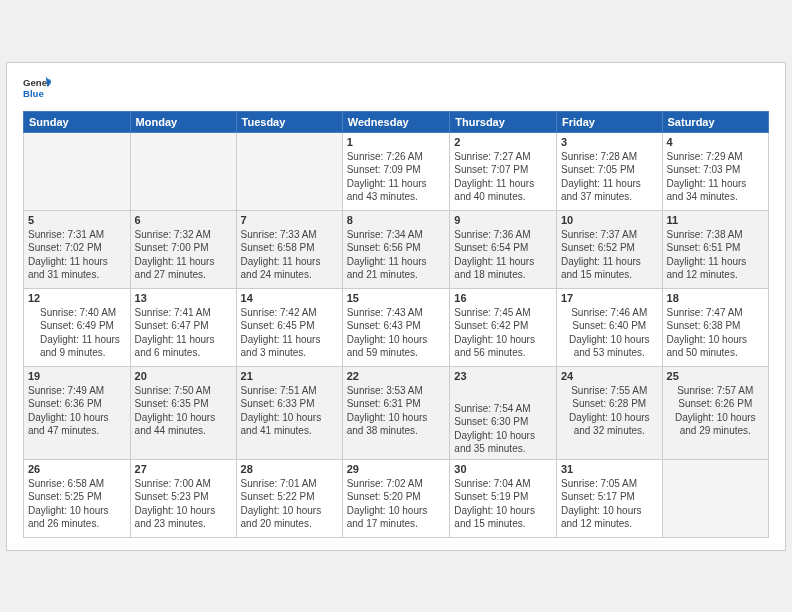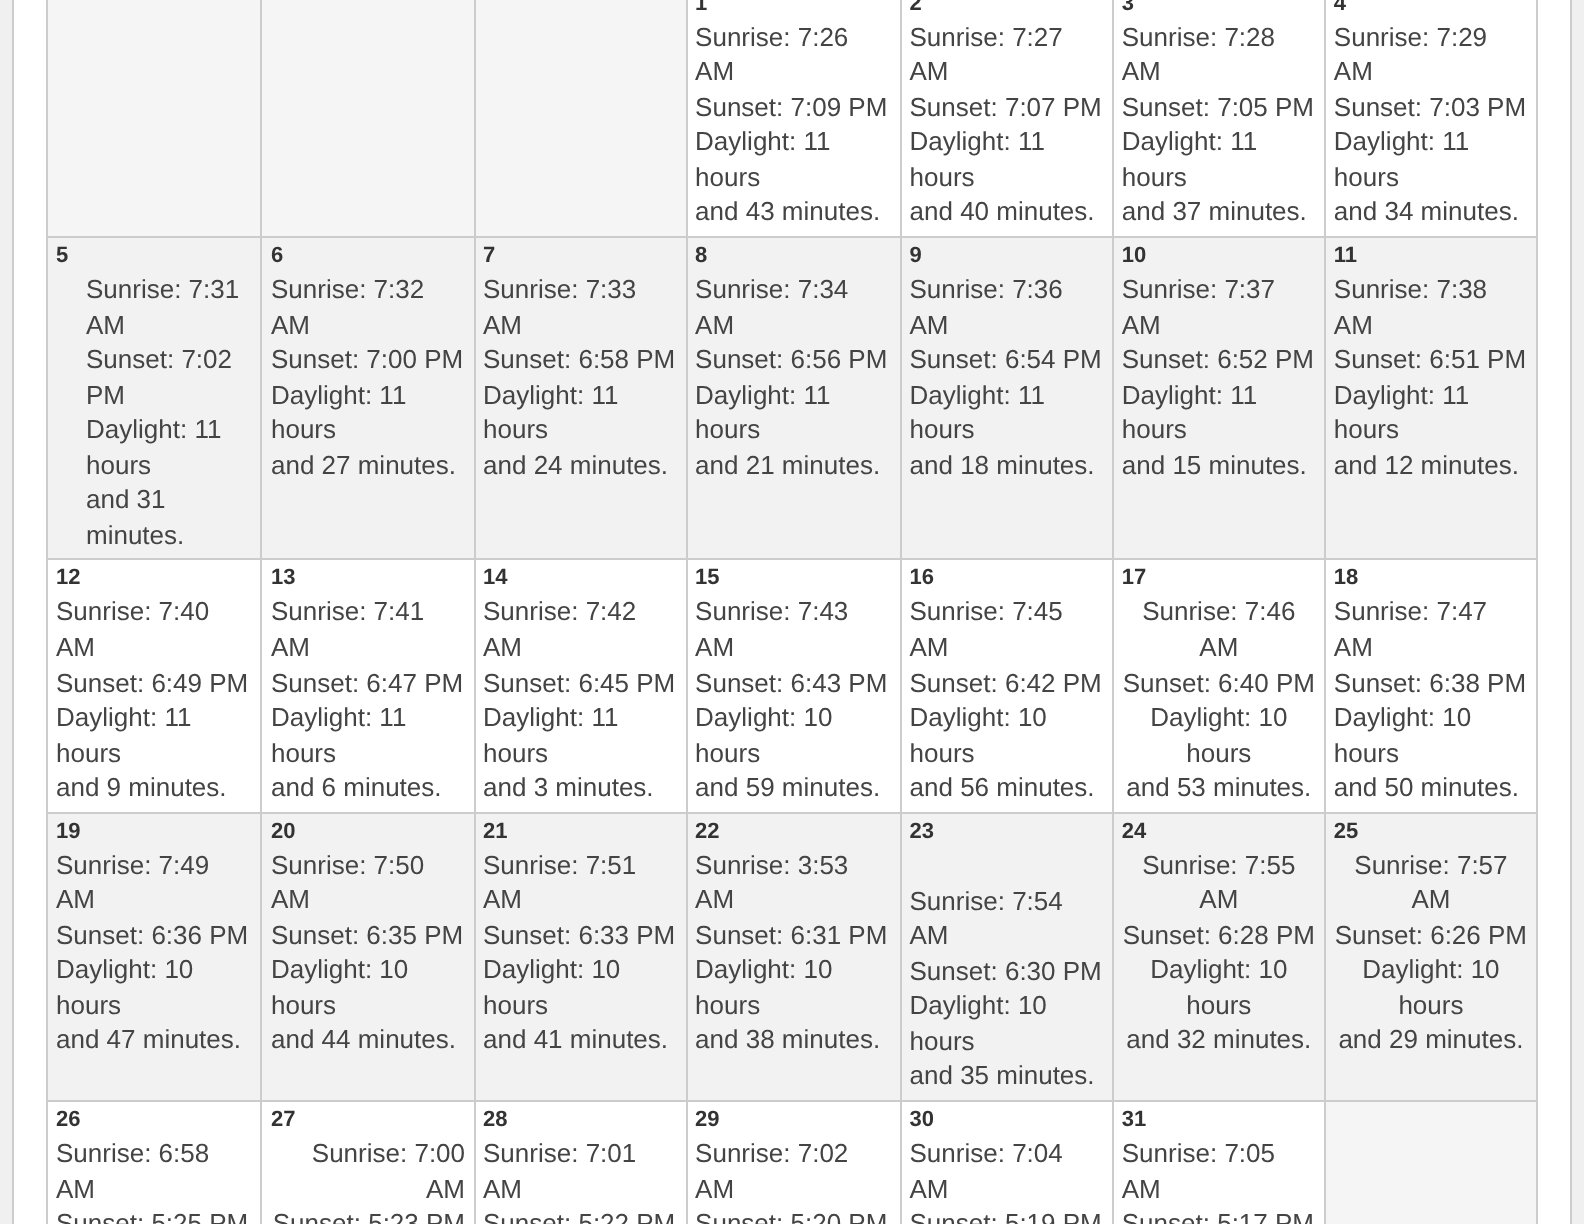--- a/index.html
+++ b/index.html
@@ -75,21 +75,21 @@
       background: #f5f5f5;
     }
     .day-number {
       font-size: 11px;
       font-weight: bold;
       color: #333;
       display: block;
       margin-bottom: 2px;
     }
     .day-info {
-      font-size: 13px;
+      font-size: 10px;
       color: #444;
       line-height: 1.35;
     }
     .row-shaded td {
       background: #f2f2f2;
     }
   </style>
 </head>
 <body>
 
@@ -151,21 +151,21 @@
             <span class="day-number">4</span>
             <div class="day-info" style="white-space: pre-line;">Sunrise: 7:29 AM
 Sunset: 7:03 PM
 Daylight: 11 hours
 and 34 minutes.</div>
           </td>
         </tr>
         <tr class="row-shaded">
           <td>
             <span class="day-number">5</span>
-            <div class="day-info" style="white-space: pre-line; margin-left: 15px;">Sunrise: 7:31 AM
+            <div class="day-info" style="white-space: pre-line;">Sunrise: 7:31 AM
 Sunset: 7:02 PM
 Daylight: 11 hours
 and 31 minutes.</div>
           </td>
           <td>
             <span class="day-number">6</span>
             <div class="day-info" style="white-space: pre-line;">Sunrise: 7:32 AM
 Sunset: 7:00 PM
 Daylight: 11 hours
 and 27 minutes.</div>
@@ -202,21 +202,21 @@
             <span class="day-number">11</span>
             <div class="day-info" style="white-space: pre-line;">Sunrise: 7:38 AM
 Sunset: 6:51 PM
 Daylight: 11 hours
 and 12 minutes.</div>
           </td>
         </tr>
         <tr>
           <td>
             <span class="day-number">12</span>
-            <div class="day-info" style="white-space: pre-line;">Sunrise: 7:40 AM
+            <div class="day-info" style="white-space: pre-line; margin-left: 12px;">Sunrise: 7:40 AM
 Sunset: 6:49 PM
 Daylight: 11 hours
 and 9 minutes.</div>
           </td>
           <td>
             <span class="day-number">13</span>
             <div class="day-info" style="white-space: pre-line;">Sunrise: 7:41 AM
 Sunset: 6:47 PM
 Daylight: 11 hours
 and 6 minutes.</div>
@@ -311,21 +311,21 @@
         <tr>
           <td>
             <span class="day-number">26</span>
             <div class="day-info" style="white-space: pre-line;">Sunrise: 6:58 AM
 Sunset: 5:25 PM
 Daylight: 10 hours
 and 26 minutes.</div>
           </td>
           <td>
             <span class="day-number">27</span>
-            <div class="day-info" style="white-space: pre-line; text-align: right;">Sunrise: 7:00 AM
+            <div class="day-info" style="white-space: pre-line;">Sunrise: 7:00 AM
 Sunset: 5:23 PM
 Daylight: 10 hours
 and 23 minutes.</div>
           </td>
           <td>
             <span class="day-number">28</span>
             <div class="day-info" style="white-space: pre-line;">Sunrise: 7:01 AM
 Sunset: 5:22 PM
 Daylight: 10 hours
 and 20 minutes.</div>

